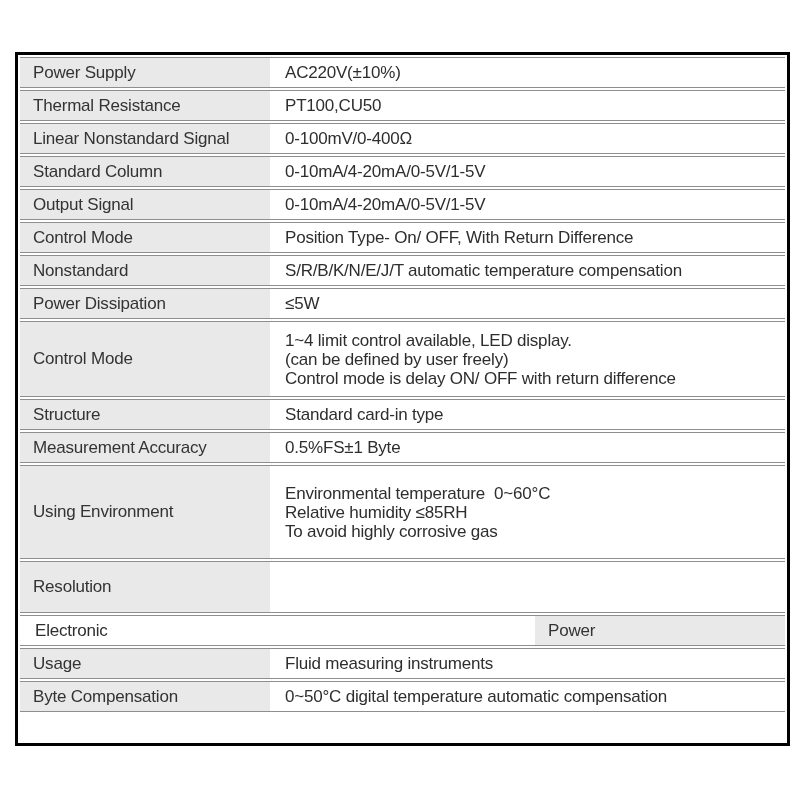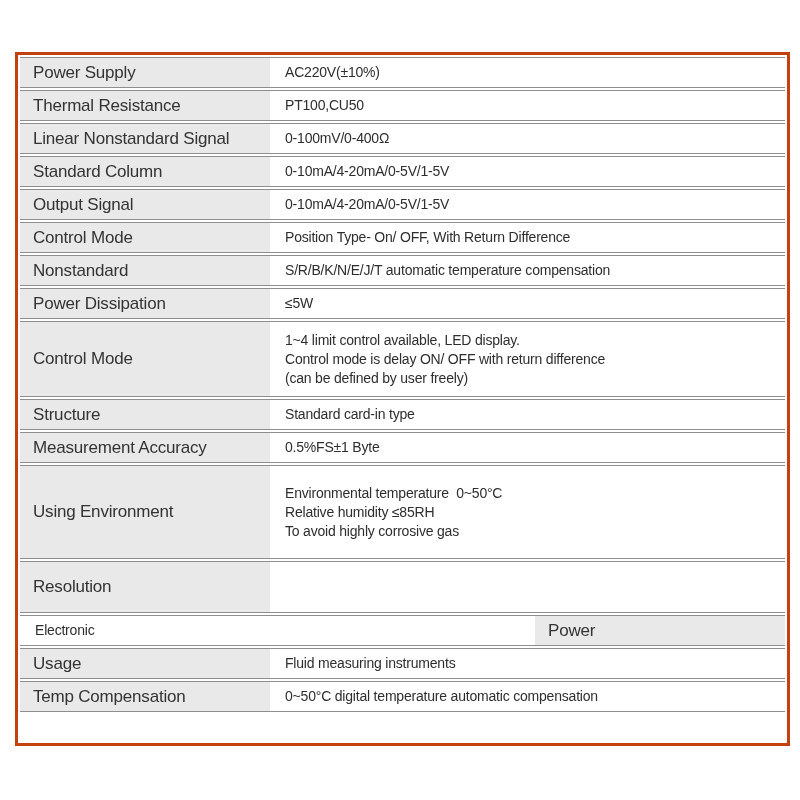--- a/index.html
+++ b/index.html
@@ -15,21 +15,21 @@
     background: #ffffff;
     overflow: hidden;
   }
   .spec-table {
     position: absolute;
     left: 15px;
     top: 52px;
     width: 775px;
     height: 694px;
     box-sizing: border-box;
-    border: 3px solid #c2410c;
+    border: 3px solid #000000;
     background: #ffffff;
     padding: 2px 2px;
   }
   .row {
     display: flex;
     box-sizing: border-box;
     height: 31px;
     border-top: 1px solid #8e8e8e;
     border-bottom: 1px solid #8e8e8e;
     margin-bottom: 2px;
@@ -48,21 +48,21 @@
     padding-left: 13px;
     font-size: 17px;
     color: #333333;
     letter-spacing: -0.2px;
   }
   .cell.value {
     flex: 1;
     flex-direction: column;
     justify-content: center;
     padding-left: 15px;
-    font-size: 14px;
+    font-size: 17px;
     color: #2e2e2e;
     letter-spacing: -0.2px;
   }
   .value-line {
     line-height: 19px;
     white-space: pre-wrap;
   }
 </style>
 </head>
 <body>
@@ -122,22 +122,22 @@
     <div class="cell label">Power Dissipation</div>
     <div class="cell value">
           <div class="value-line">≤5W</div>
         </div>
   </div>
 
   <div class="row" style="height: 76px;">
     <div class="cell label">Control Mode</div>
     <div class="cell value">
           <div class="value-line">1~4 limit control available, LED display.</div>
+          <div class="value-line">(can be defined by user freely)</div>
           <div class="value-line">Control mode is delay ON/ OFF with return difference</div>
-          <div class="value-line">(can be defined by user freely)</div>
         </div>
   </div>
 
   <div class="row">
     <div class="cell label">Structure</div>
     <div class="cell value">
           <div class="value-line">Standard card-in type</div>
         </div>
   </div>
 
@@ -145,21 +145,21 @@
   <div class="row">
     <div class="cell label">Measurement Accuracy</div>
     <div class="cell value">
           <div class="value-line">0.5%FS±1 Byte</div>
         </div>
   </div>
 
   <div class="row" style="height: 94px;">
     <div class="cell label">Using Environment</div>
     <div class="cell value">
-          <div class="value-line">Environmental temperature  0~50°C</div>
+          <div class="value-line">Environmental temperature  0~60°C</div>
           <div class="value-line">Relative humidity ≤85RH</div>
           <div class="value-line">To avoid highly corrosive gas</div>
         </div>
   </div>
 
   <div class="row" style="height: 52px;">
     <div class="cell label">Resolution</div>
   </div>
 
   <div class="row">
@@ -170,19 +170,19 @@
   </div>
 
   <div class="row">
     <div class="cell label">Usage</div>
     <div class="cell value">
           <div class="value-line">Fluid measuring instruments</div>
         </div>
   </div>
 
   <div class="row">
-    <div class="cell label">Temp Compensation</div>
+    <div class="cell label">Byte Compensation</div>
     <div class="cell value">
           <div class="value-line">0~50°C digital temperature automatic compensation</div>
         </div>
   </div>
 </div>
 </div>
 
 </body></html>

